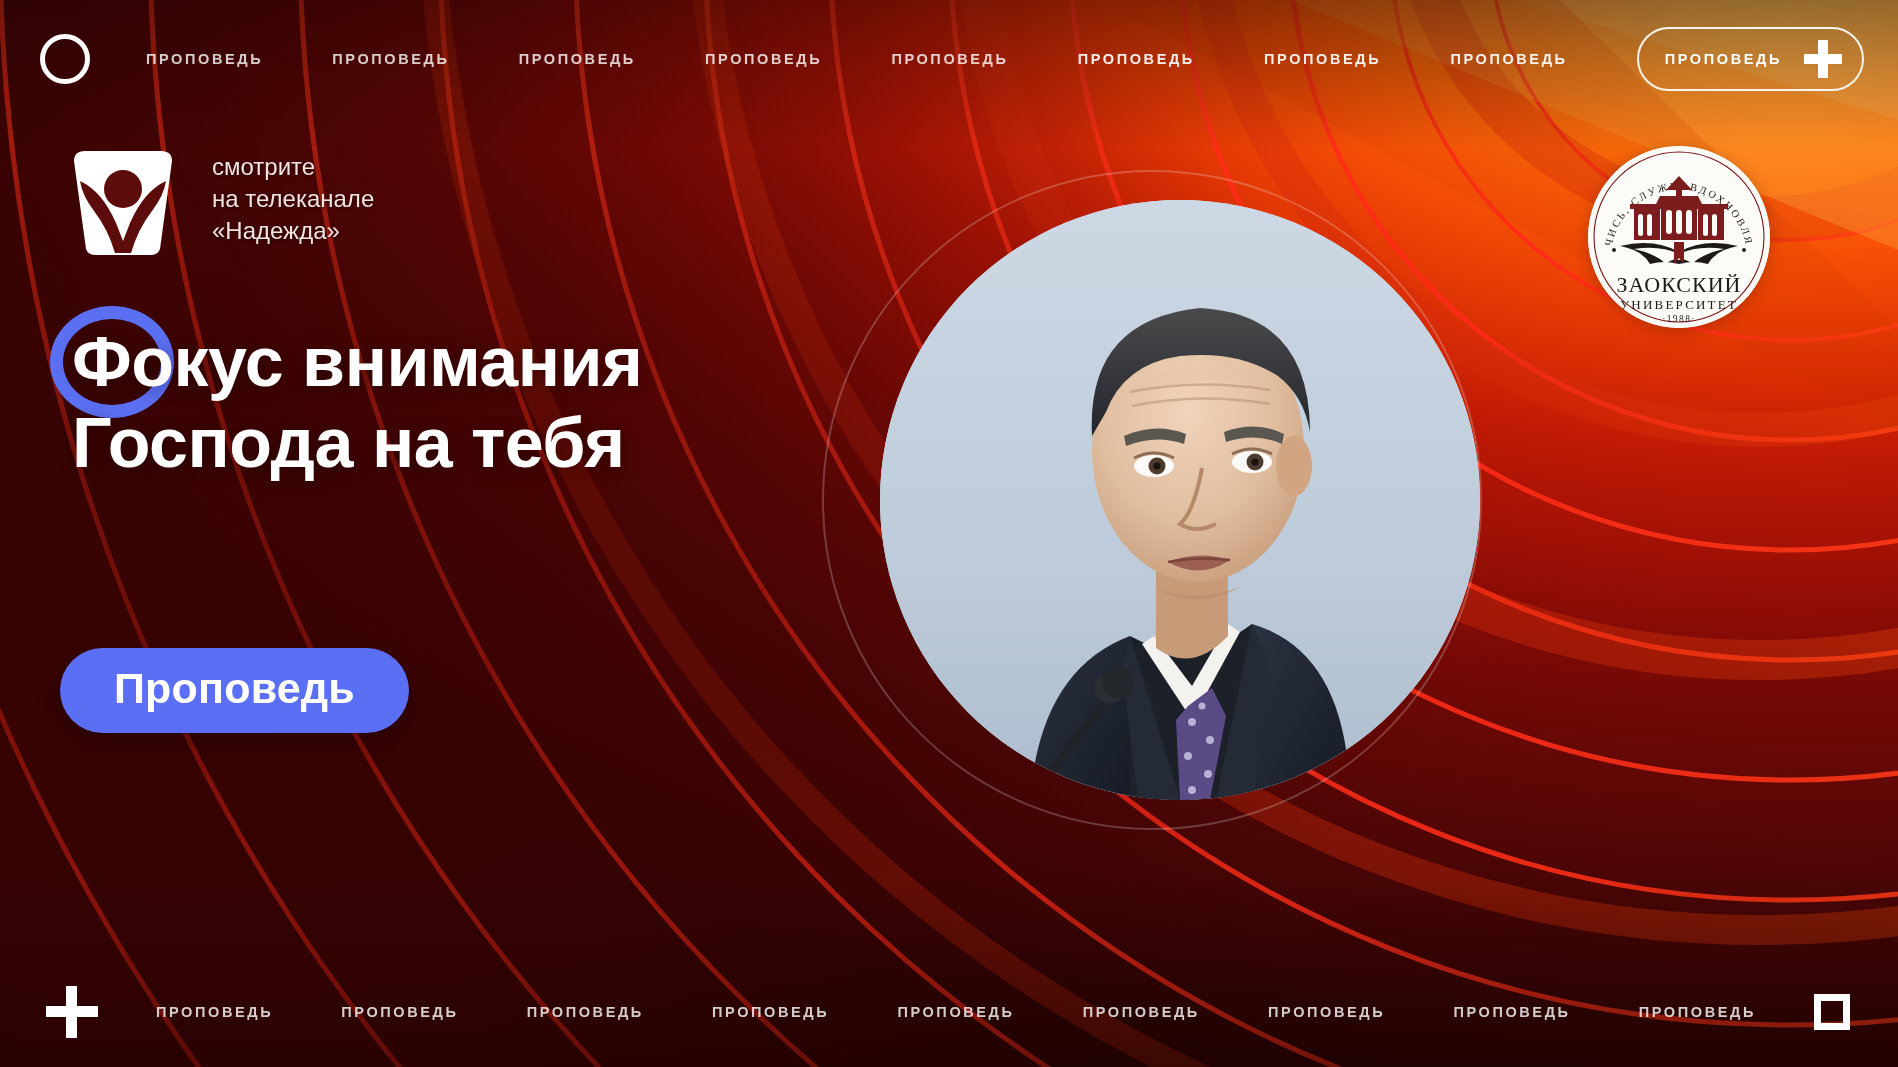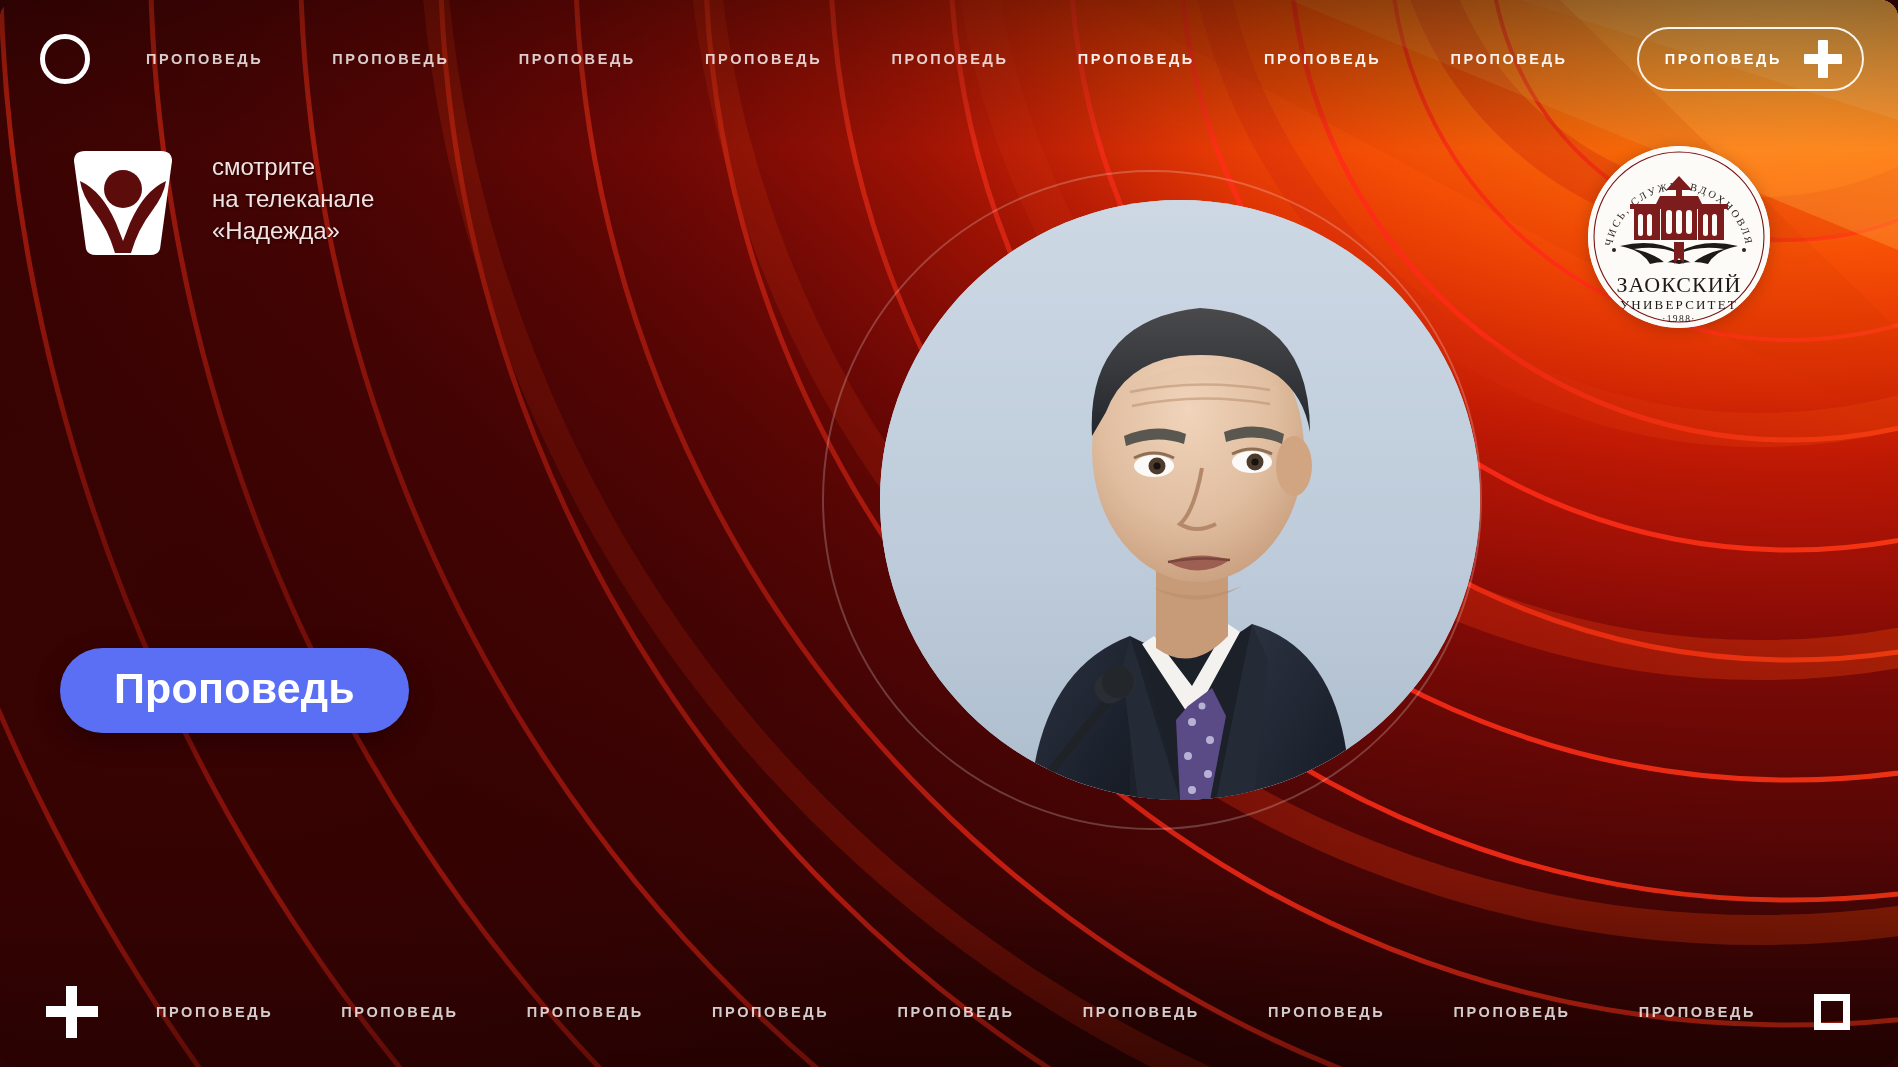--- a/index.html
+++ b/index.html
@@ -4,21 +4,20 @@
 <title>Проповедь</title>
 <style>
   * { margin:0; padding:0; box-sizing:border-box; }
   html,body{ width:1898px; height:1067px; overflow:hidden; background:#2a0404; }
   body{ font-family:"Liberation Sans","DejaVu Sans",sans-serif; }
 
   .stage{
     position:relative; width:1898px; height:1067px; overflow:hidden;
     background:
       radial-gradient(120% 130% at 96% -10%, #ffb300 0%, #ff8a00 7%, #ff5a00 16%, #f03500 26%, #b81405 40%, #7c0a06 55%, #4a0505 72%, #2e0303 88%);
-    border-radius: 18px;
   }
   
   .vignette{
     position:absolute; inset:0;
     background:
       radial-gradient(90% 110% at 10% 55%, rgba(60,2,2,.72) 0%, rgba(60,2,2,.45) 35%, rgba(0,0,0,0) 70%),
       linear-gradient(to bottom, rgba(20,0,0,.45) 0%, rgba(0,0,0,0) 14%, rgba(0,0,0,0) 82%, rgba(18,0,0,.55) 100%);
     pointer-events:none;
   }
 
@@ -212,20 +211,25 @@
         <path d="M20,36 Q42,46 56,78 L63,96 L70,78 Q84,46 106,36 Q104,50 92,66 Q78,84 71,108 L55,108 Q48,84 34,66 Q22,50 20,36 Z" fill="#5d0c0c"></path>
       </svg>
     </span>
     <div class="brand-text">
       <div>смотрите</div>
       <div>на телеканале</div>
       <div>«Надежда»</div>
     </div>
   </div>
 
+  <h1 class="headline">
+    <span class="accent-ring"></span>
+    <span class="hl-line">Фокус внимания</span>
+    <span class="hl-line">Господа на тебя</span>
+  </h1>
 
   <button class="cta">Проповедь</button>
 
   <div class="portrait-wrap">
     <div class="portrait-ring"></div>
     <div class="portrait">
       <svg viewBox="0 0 600 600">
         <defs>
           <linearGradient id="bgp" x1="0" y1="0" x2="0" y2="1">
             <stop offset="0%" stop-color="#cdd8e4"></stop>

